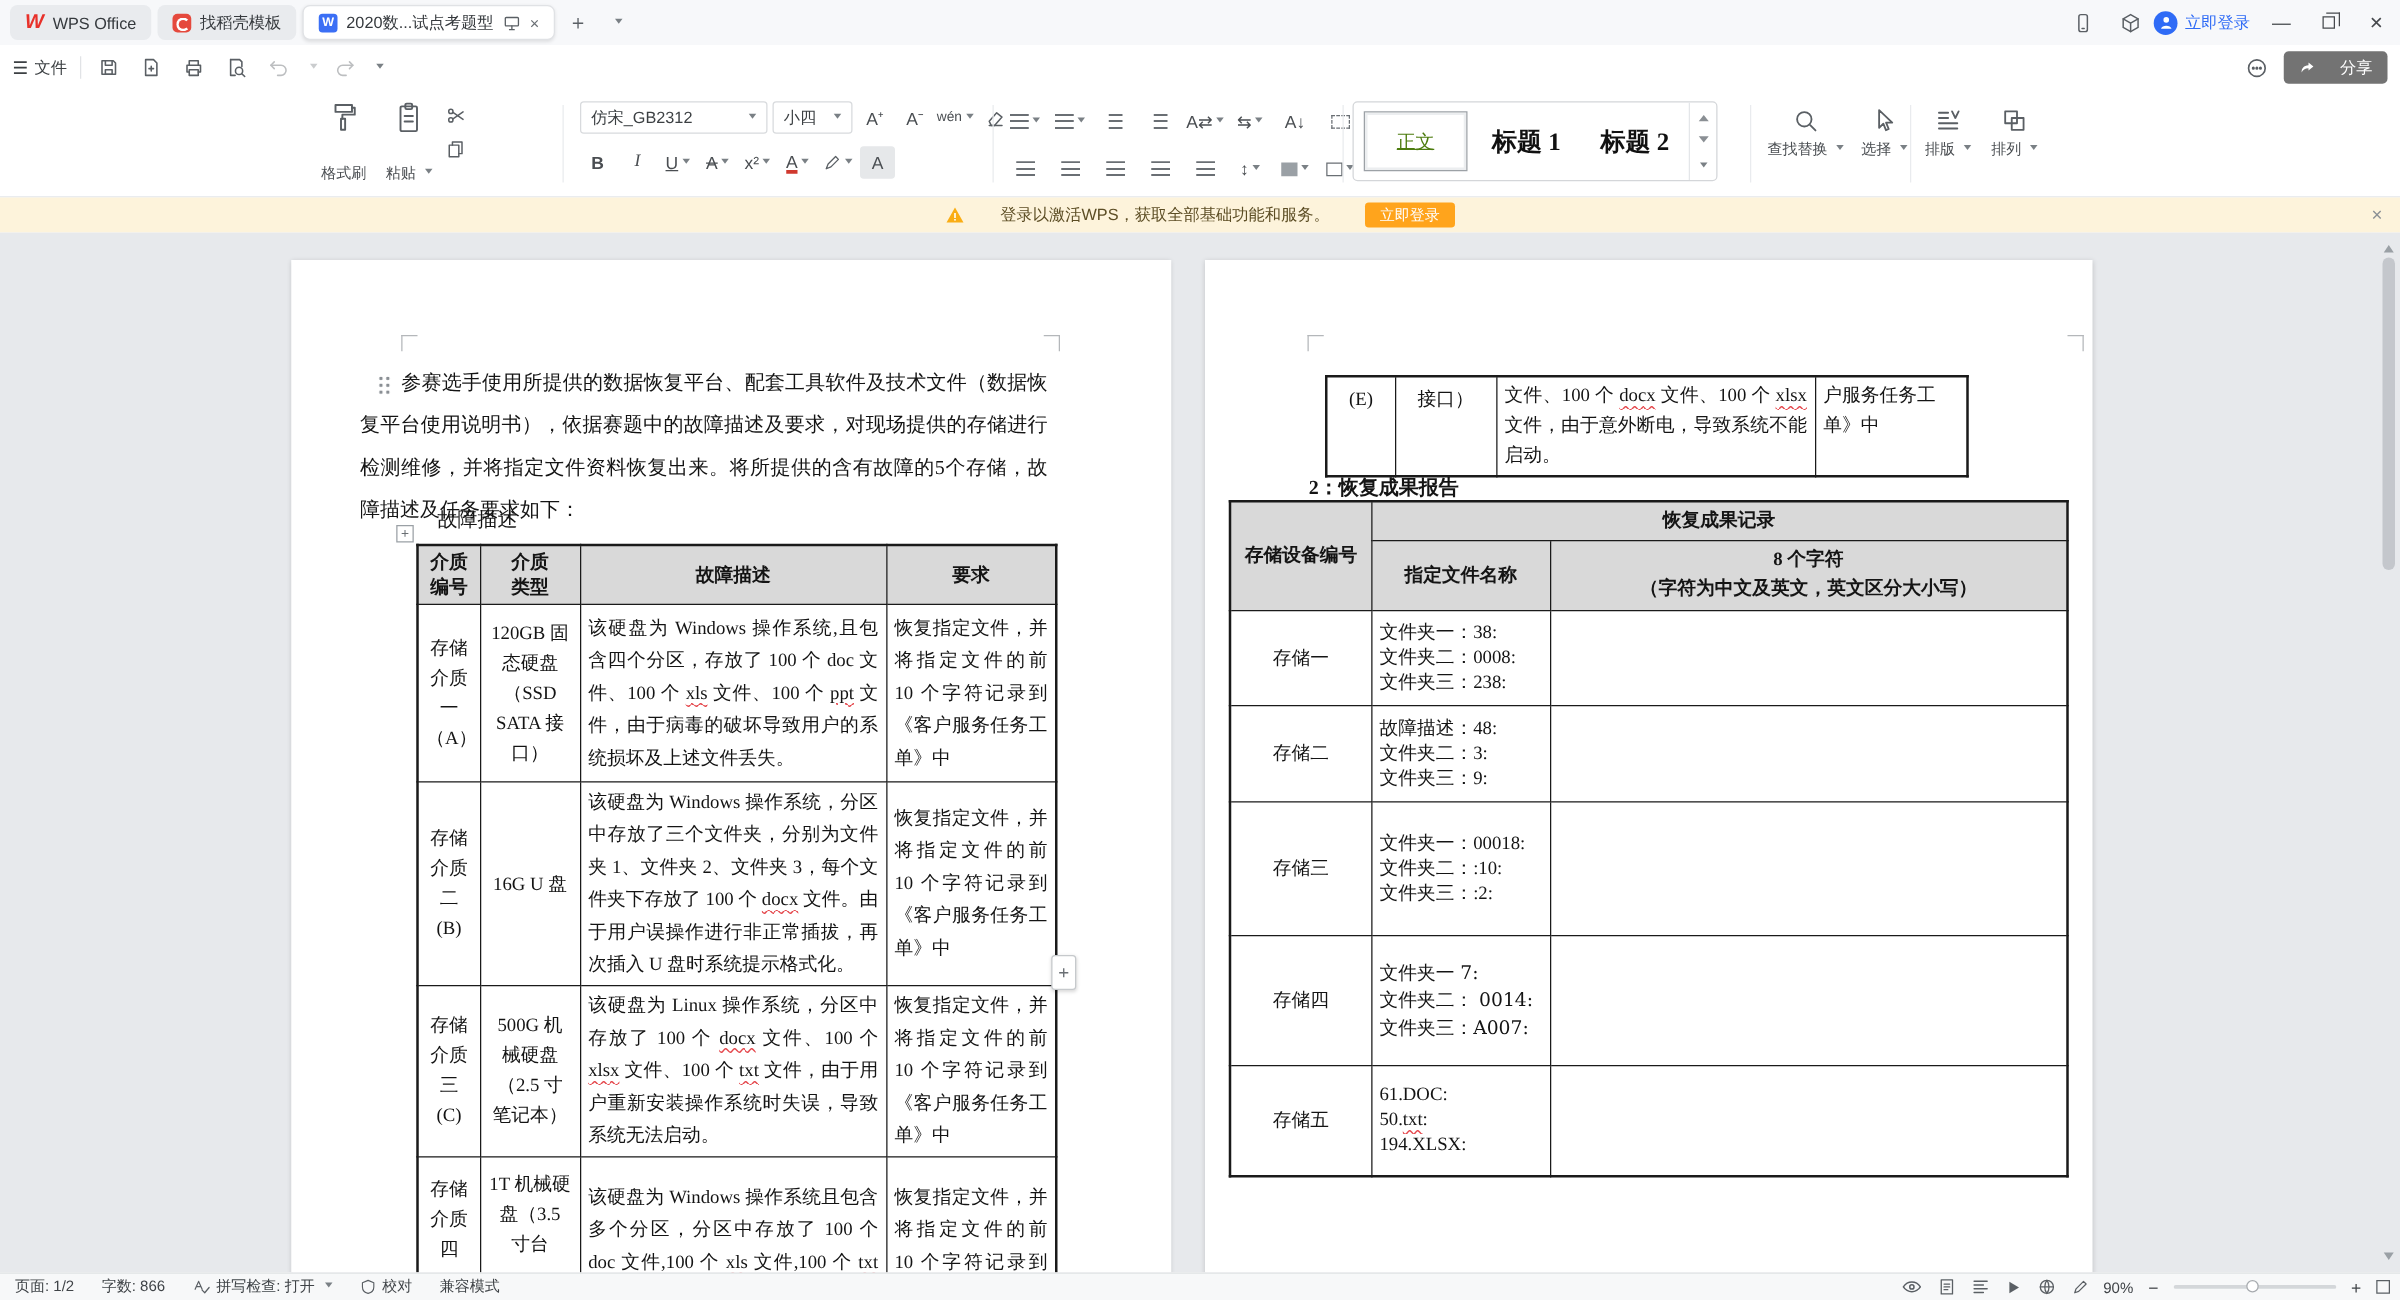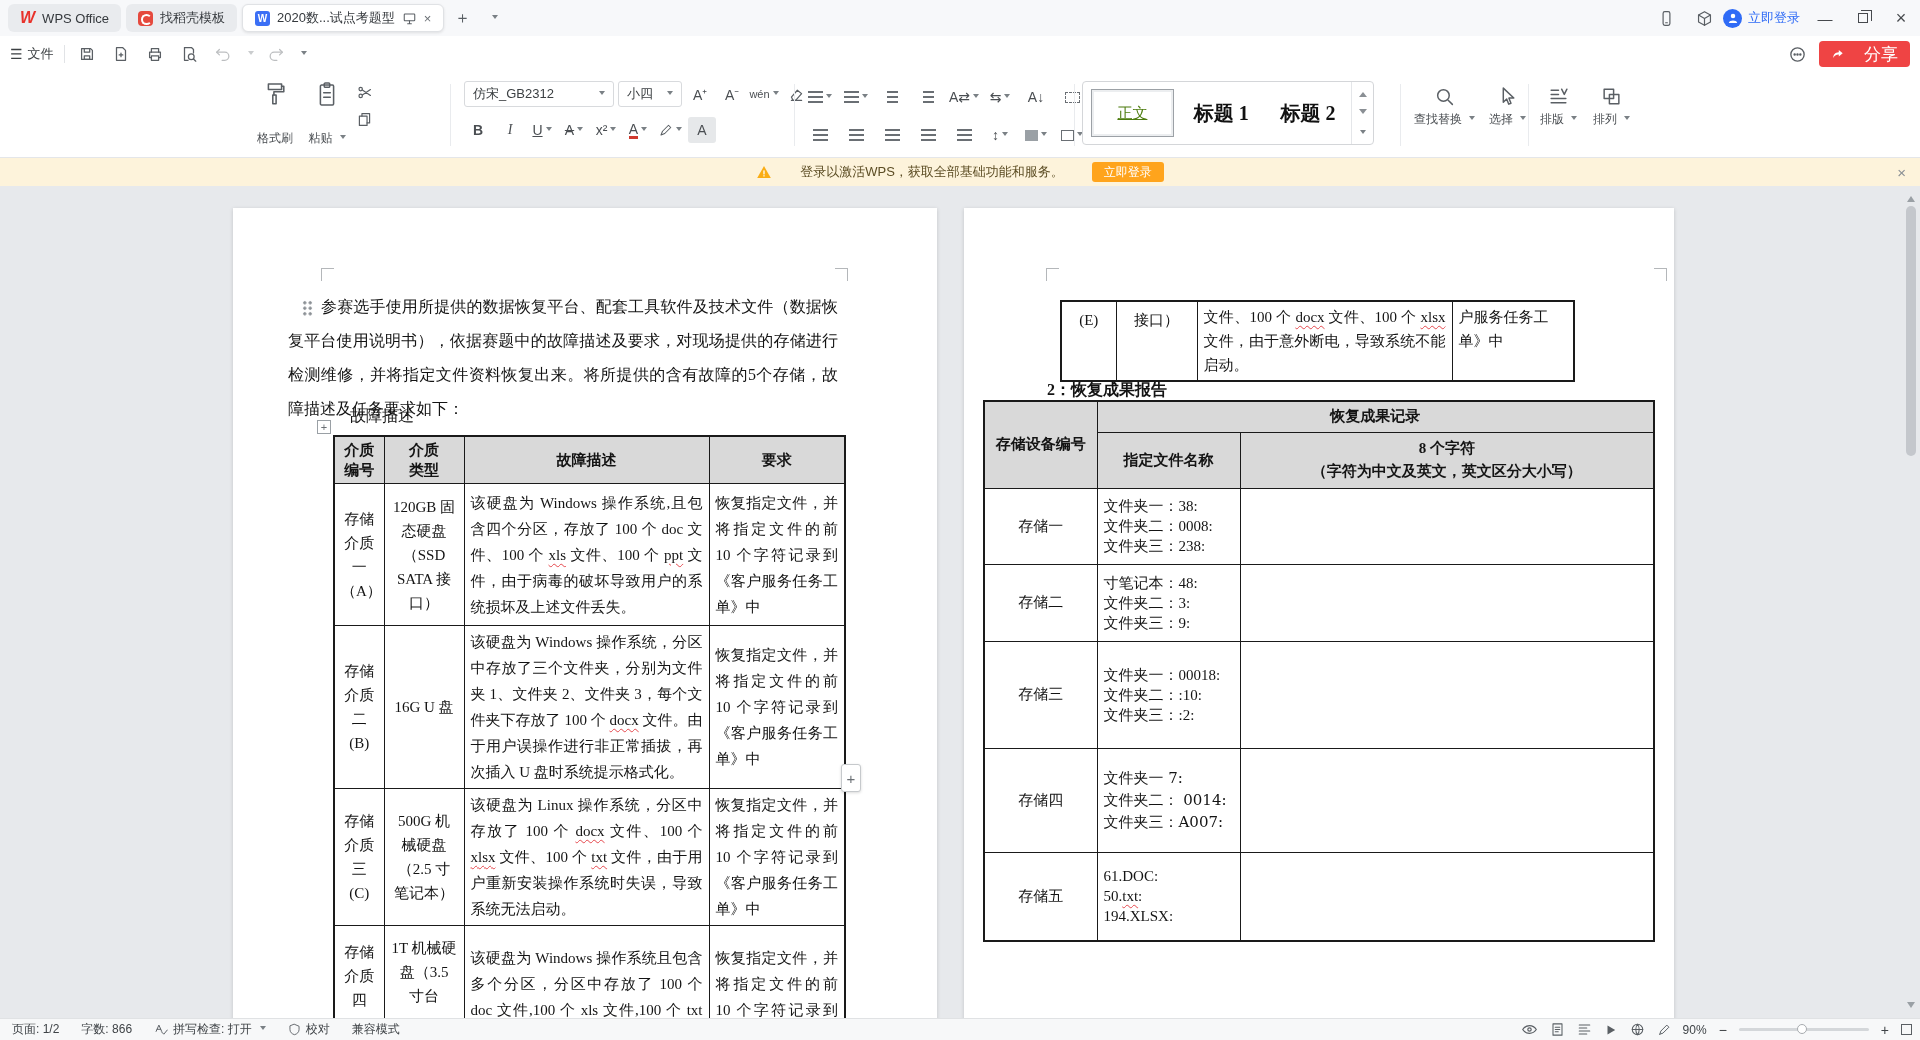--- a/index.html
+++ b/index.html
@@ -30,21 +30,21 @@
   .mleft { position:absolute; left:10px; top:0; height:36px; display:flex; align-items:center; gap:10px; color:#3c4043; }
   .filebtn { display:flex; align-items:center; gap:5px; font-size:13px; }
   .vdiv { width:1px; height:18px; background:#e1e3e6; }
   .qbtn { width:24px; height:24px; display:flex; align-items:center; justify-content:center; }
   .qbtn.dis { opacity:.4; }
   .mtabs { position:absolute; left:722px; top:0; height:36px; display:flex; align-items:stretch; }
   .mtab { padding:0 15px; display:flex; align-items:center; font-size:14px; color:#33373b; position:relative; }
   .mtab.active { color:#2f6bf6; font-weight:600; }
   .mtab.active::after { content:""; position:absolute; left:50%; bottom:1px; transform:translateX(-50%); width:26px; height:3px; border-radius:2px; background:#2f6bf6; }
   .mright { position:absolute; right:10px; top:0; height:36px; display:flex; align-items:center; gap:12px; }
-  .sharebtn { height:26px; padding:0 12px; background:#ef4444; color:#fff; border-radius:4px; font-size:17px; display:flex; align-items:center; gap:20px; }
+  .sharebtn { height:26px; padding:0 12px; background:#737373; color:#fff; border-radius:4px; font-size:13px; display:flex; align-items:center; gap:20px; }
   .caret { width:0; height:0; border:3px solid transparent; border-top:4px solid #7a8085; margin-left:3px; }
 
   
   #ribbon { position:absolute; left:0; top:72px; width:1920px; height:86px; background:#fff; border-bottom:1px solid #e4e6e9; }
   .rdiv { position:absolute; top:12px; width:1px; height:62px; background:#e9ebee; }
   .bigbtn { width:46px; display:flex; flex-direction:column; align-items:center; gap:20px; color:#4a4e52; font-size:12px; }
   .selbox { height:26px; border:1px solid #d8dadd; border-radius:3px; display:flex; align-items:center; justify-content:space-between; padding:0 8px; font-size:13px; color:#3c4043; background:#fff; }
   .sico { width:28px; height:26px; display:flex; align-items:center; justify-content:center; font-size:14px; color:#4a4e52; }
   .rowf { display:flex; align-items:center; gap:4px; }
   .ic-lines { width:15px; height:13px; background:repeating-linear-gradient(#6a6f74 0 1.6px, transparent 1.6px 5.2px); }
@@ -556,21 +556,21 @@
       </tr>
       <tr style="height:76px;">
         <td class="cc">存储一</td>
         <td class="pre files misspell-scan">文件夹一：38:
 文件夹二：0008:
 文件夹三：238:</td>
         <td></td>
       </tr>
       <tr style="height:77px;">
         <td class="cc">存储二</td>
-        <td class="pre files misspell-scan">寸笔记本：48:
+        <td class="pre files misspell-scan">故障描述：48:
 文件夹二：3:
 文件夹三：9:</td>
         <td></td>
       </tr>
       <tr style="height:107px;">
         <td class="cc">存储三</td>
         <td class="pre files misspell-scan">文件夹一：00018:
 文件夹二：:10:
 文件夹三：:2:</td>
         <td></td>

